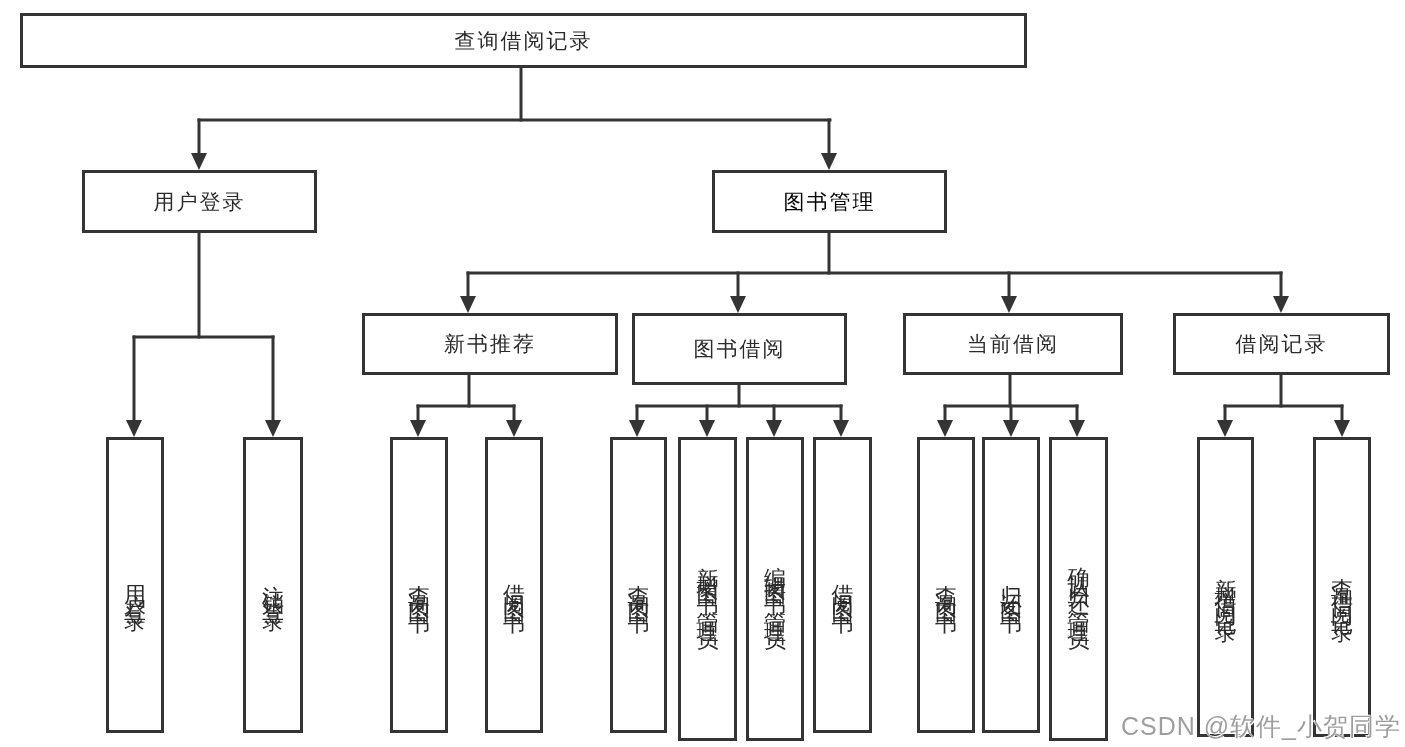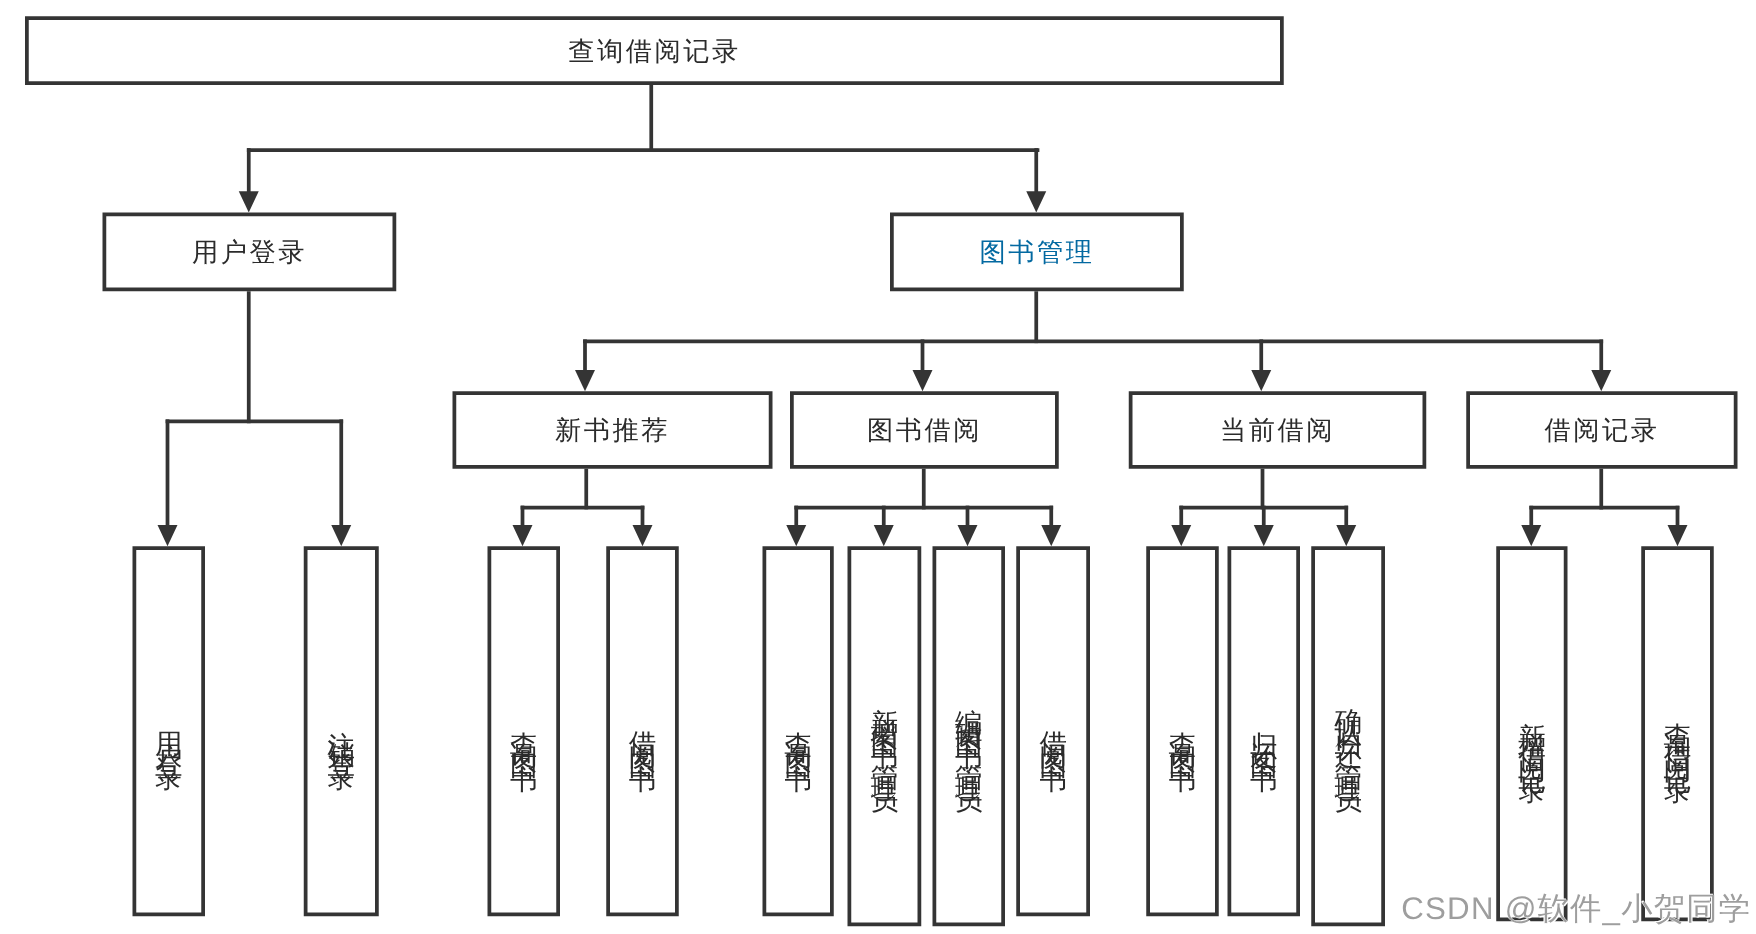--- a/index.html
+++ b/index.html
@@ -107,24 +107,24 @@
       <path d="M 774 437 L 766 420 L 782 420 Z" fill="#343434"></path>
       <path d="M 841 437 L 833 420 L 849 420 Z" fill="#343434"></path>
       <path d="M 945 437 L 937 420 L 953 420 Z" fill="#343434"></path>
       <path d="M 1011 437 L 1003 420 L 1019 420 Z" fill="#343434"></path>
       <path d="M 1077 437 L 1069 420 L 1085 420 Z" fill="#343434"></path>
       <path d="M 1225 437 L 1217 420 L 1233 420 Z" fill="#343434"></path>
       <path d="M 1342 437 L 1334 420 L 1350 420 Z" fill="#343434"></path>
     </svg>
     <div class="node" style="left: 20px; top: 13px; width: 1007px; height: 55px; border-color: rgb(52, 52, 52); background: rgb(255, 255, 255); color: rgb(43, 43, 43);">查询借阅记录</div>
     <div class="node" style="left: 82px; top: 170px; width: 235px; height: 63px; border-color: rgb(52, 52, 52); background: rgb(255, 255, 255); color: rgb(43, 43, 43);">用户登录</div>
-    <div class="node" style="left: 712px; top: 170px; width: 235px; height: 63px; border-color: rgb(52, 52, 52); background: rgb(255, 255, 255); color: #0369a1;">图书管理</div>
+    <div class="node" style="left: 712px; top: 170px; width: 235px; height: 63px; border-color: rgb(52, 52, 52); background: rgb(255, 255, 255); color: #000000;">图书管理</div>
     <div class="node" style="left: 362px; top: 313px; width: 256px; height: 62px; border-color: rgb(52, 52, 52); background: rgb(255, 255, 255); color: rgb(43, 43, 43);">新书推荐</div>
-    <div class="node" style="left: 632px; top: 313px; width: 215px; height: 62px; border-color: rgb(52, 52, 52); background: rgb(255, 255, 255); color: rgb(43, 43, 43);">图书借阅</div>
-    <div class="node" style="left: 903px; top: 313px; width: 238px; height: 62px; border-color: rgb(52, 52, 52); background: rgb(255, 255, 255); color: rgb(43, 43, 43);">当前借阅</div>
+    <div class="node" style="left: 632px; top: 313px; width: 215px; height: 72px; border-color: rgb(52, 52, 52); background: rgb(255, 255, 255); color: rgb(43, 43, 43);">图书借阅</div>
+    <div class="node" style="left: 903px; top: 313px; width: 220px; height: 62px; border-color: rgb(52, 52, 52); background: rgb(255, 255, 255); color: rgb(43, 43, 43);">当前借阅</div>
     <div class="node" style="left: 1173px; top: 313px; width: 217px; height: 62px; border-color: rgb(52, 52, 52); background: rgb(255, 255, 255); color: rgb(43, 43, 43);">借阅记录</div>
     <div class="node v" style="left: 106px; top: 437px; width: 58px; height: 296px; border-color: rgb(52, 52, 52); background: rgb(255, 255, 255); color: rgb(43, 43, 43);">用户登录</div>
     <div class="node v" style="left: 243px; top: 437px; width: 60px; height: 296px; border-color: rgb(52, 52, 52); background: rgb(255, 255, 255); color: rgb(43, 43, 43);">注销登录</div>
     <div class="node v" style="left: 390px; top: 437px; width: 58px; height: 296px; border-color: rgb(52, 52, 52); background: rgb(255, 255, 255); color: rgb(43, 43, 43);">查询图书</div>
     <div class="node v" style="left: 485px; top: 437px; width: 58px; height: 296px; border-color: rgb(52, 52, 52); background: rgb(255, 255, 255); color: rgb(43, 43, 43);">借阅图书</div>
     <div class="node v" style="left: 610px; top: 437px; width: 57px; height: 296px; border-color: rgb(52, 52, 52); background: rgb(255, 255, 255); color: rgb(43, 43, 43);">查询图书</div>
     <div class="node v" style="left: 678px; top: 437px; width: 59px; height: 304px; border-color: rgb(52, 52, 52); background: rgb(255, 255, 255); color: rgb(43, 43, 43);">新增图书（管理员）</div>
     <div class="node v" style="left: 746px; top: 437px; width: 58px; height: 304px; border-color: rgb(52, 52, 52); background: rgb(255, 255, 255); color: rgb(43, 43, 43);">编辑图书（管理员）</div>
     <div class="node v" style="left: 813px; top: 437px; width: 59px; height: 296px; border-color: rgb(52, 52, 52); background: rgb(255, 255, 255); color: rgb(43, 43, 43);">借阅图书</div>
     <div class="node v" style="left: 917px; top: 437px; width: 58px; height: 296px; border-color: rgb(52, 52, 52); background: rgb(255, 255, 255); color: rgb(43, 43, 43);">查询图书</div>

